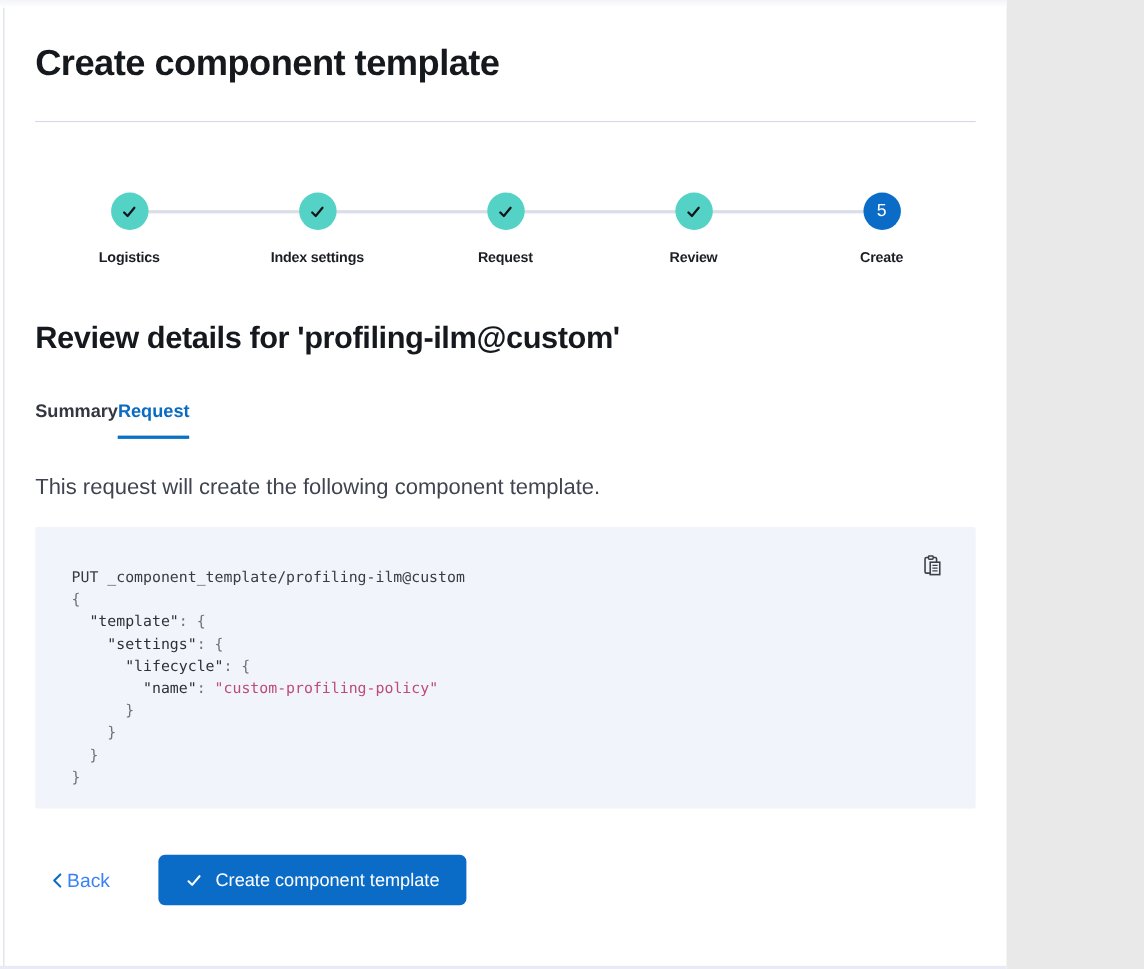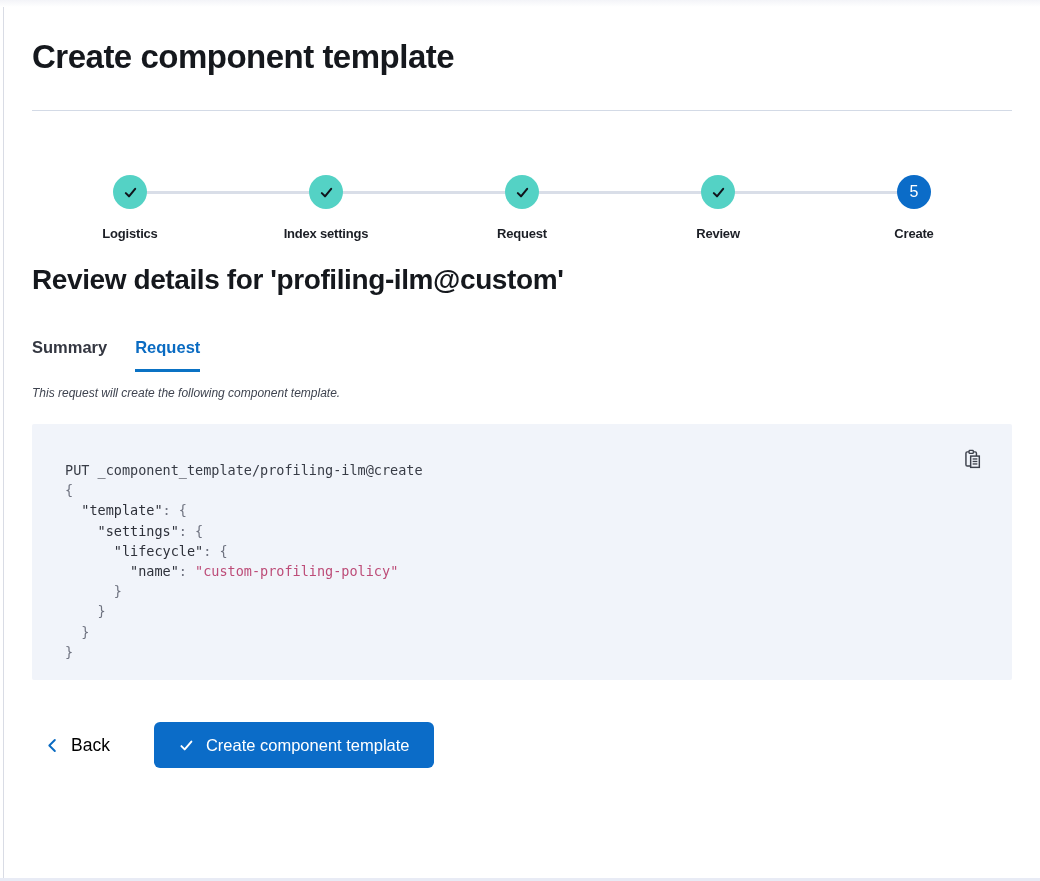--- a/index.html
+++ b/index.html
@@ -1,19 +1,19 @@
 <!DOCTYPE html>
 <html><head>
 <meta charset="utf-8">
 <style>
   * { margin:0; padding:0; box-sizing:border-box; }
   html,body { background:#e9e9e9; }
   body { font-family:"Liberation Sans", sans-serif; }
   .page {
-    position:relative; width:1040px; height:881px;
+    position:relative; width:915px; height:881px;
     background:#ffffff; overflow:hidden;
   }
   .top-edge { position:absolute; top:0; left:0; right:0; height:7px;
     background:linear-gradient(180deg,#f3f4f8,#ffffff); }
   .left-edge { position:absolute; top:7px; left:3px; width:1px; bottom:0; background:#d9dce5; }
   .bottom-edge { position:absolute; bottom:0; left:0; right:0; height:3px; background:#e8ebf5; }
 
   .content { position:relative; padding:34px 28px 0 32px; }
 
   h1.page-title {
@@ -30,33 +30,33 @@
   .step { position:relative; z-index:1; width:20%; display:flex; flex-direction:column; align-items:center; cursor:pointer; background:none; border:none; }
   .step-circle {
     width:34px; height:34px; border-radius:50%;
     display:flex; align-items:center; justify-content:center;
   }
   .step-circle.complete { background:#54d2c5; }
   .step-circle.current { background:#0b6cc8; color:#ffffff; font-size:16px; }
   .step-label { margin-top:17px; font-size:13px; font-weight:bold; color:#1b1e25; letter-spacing:-0.2px; }
 
   h2.review-heading {
-    margin-top:23px; font-size:28px; font-weight:bold; color:#15181d; letter-spacing:-0.4px;
+    margin-top:50px; font-size:28px; font-weight:bold; color:#15181d; letter-spacing:-0.4px;
   }
 
   
-  .tabs { margin-top:42px; display:flex; gap:28px; }
+  .tabs { margin-top:42px; display:flex; }
   .tab {
     font-size:16.5px; font-weight:bold; padding-bottom:12px; cursor:pointer;
     background:none; border:none; border-bottom:3px solid transparent;
   }
   .tab.inactive { color:#343741; }
   .tab.active { color:#0a6bc2; border-bottom-color:#0a72c4; }
 
-  .description { margin-top:14px; font-size:12px; color:#3f4450;font-style:italic; }
+  .description { margin-top:33px; font-size:20px; color:#3f4450; }
 
   
   .code-block {
     position:relative; margin-top:24px; background:#f1f4fa; border-radius:2px;
     padding:36px 70px 18px 33px;
   }
   .code-block pre {
     font-family:"DejaVu Sans Mono","Liberation Mono",monospace;
     font-size:13.5px; line-height:20.2px; white-space:pre; color:#343741;
   }
@@ -66,23 +66,23 @@
   .tk-string { color:#bd4c78; }
 
   .copy-btn {
     position:absolute; top:23px; right:28px; background:none; border:none; cursor:pointer;
     width:24px; height:24px; display:flex; align-items:center; justify-content:center;
   }
 
   
   .footer { margin-top:42px; display:flex; align-items:center; }
   .back-link {
-    display:flex; align-items:center; gap:10px; margin-left:12px;
+    display:flex; align-items:center; margin-left:12px;
     background:none; border:none; cursor:pointer;
-    color:#000000; font-size:17.5px; font-weight:500; font-family:inherit;
+    color:#3b82f6; font-size:17.5px; font-weight:500; font-family:inherit;
   }
   .primary-btn {
     margin-left:44px; height:46px; padding:0 24px; border:none; border-radius:6px;
     background:#0b6cc8; color:#ffffff; font-size:16.5px; font-weight:500; font-family:inherit;
     display:flex; align-items:center; gap:11px; cursor:pointer;
   }
 </style>
 </head>
 <body>
 
@@ -155,21 +155,21 @@
       <button class="copy-btn" title="">
         <svg width="21" height="21" viewBox="0 0 16 16">
           <rect x="3" y="2.2" width="8" height="10.8" rx="1" fill="none" stroke="#3c404b" stroke-width="1.1"></rect>
           <rect x="5.4" y="1.1" width="3.2" height="2.2" rx="0.5" fill="#f1f4fa" stroke="#3c404b" stroke-width="1.0"></rect>
           <rect x="6.6" y="5.4" width="6.6" height="8.6" fill="#f1f4fa" stroke="#3c404b" stroke-width="1.1"></rect>
           <line x1="8.1" y1="7.6" x2="11.7" y2="7.6" stroke="#3c404b" stroke-width="1.0"></line>
           <line x1="8.1" y1="9.5" x2="11.7" y2="9.5" stroke="#3c404b" stroke-width="1.0"></line>
           <line x1="8.1" y1="11.4" x2="11.7" y2="11.4" stroke="#3c404b" stroke-width="1.0"></line>
         </svg>
       </button>
-      <pre><span class="tk-plain">PUT _component_template/profiling-ilm@create</span>
+      <pre><span class="tk-plain">PUT _component_template/profiling-ilm@custom</span>
 <span class="tk-punct">{</span>
 <span class="tk-key">  "template"</span><span class="tk-punct">: {</span>
 <span class="tk-key">    "settings"</span><span class="tk-punct">: {</span>
 <span class="tk-key">      "lifecycle"</span><span class="tk-punct">: {</span>
 <span class="tk-key">        "name"</span><span class="tk-punct">: </span><span class="tk-string">"custom-profiling-policy"</span>
 <span class="tk-punct">      }</span>
 <span class="tk-punct">    }</span>
 <span class="tk-punct">  }</span>
 <span class="tk-punct">}</span></pre>
     </div>

